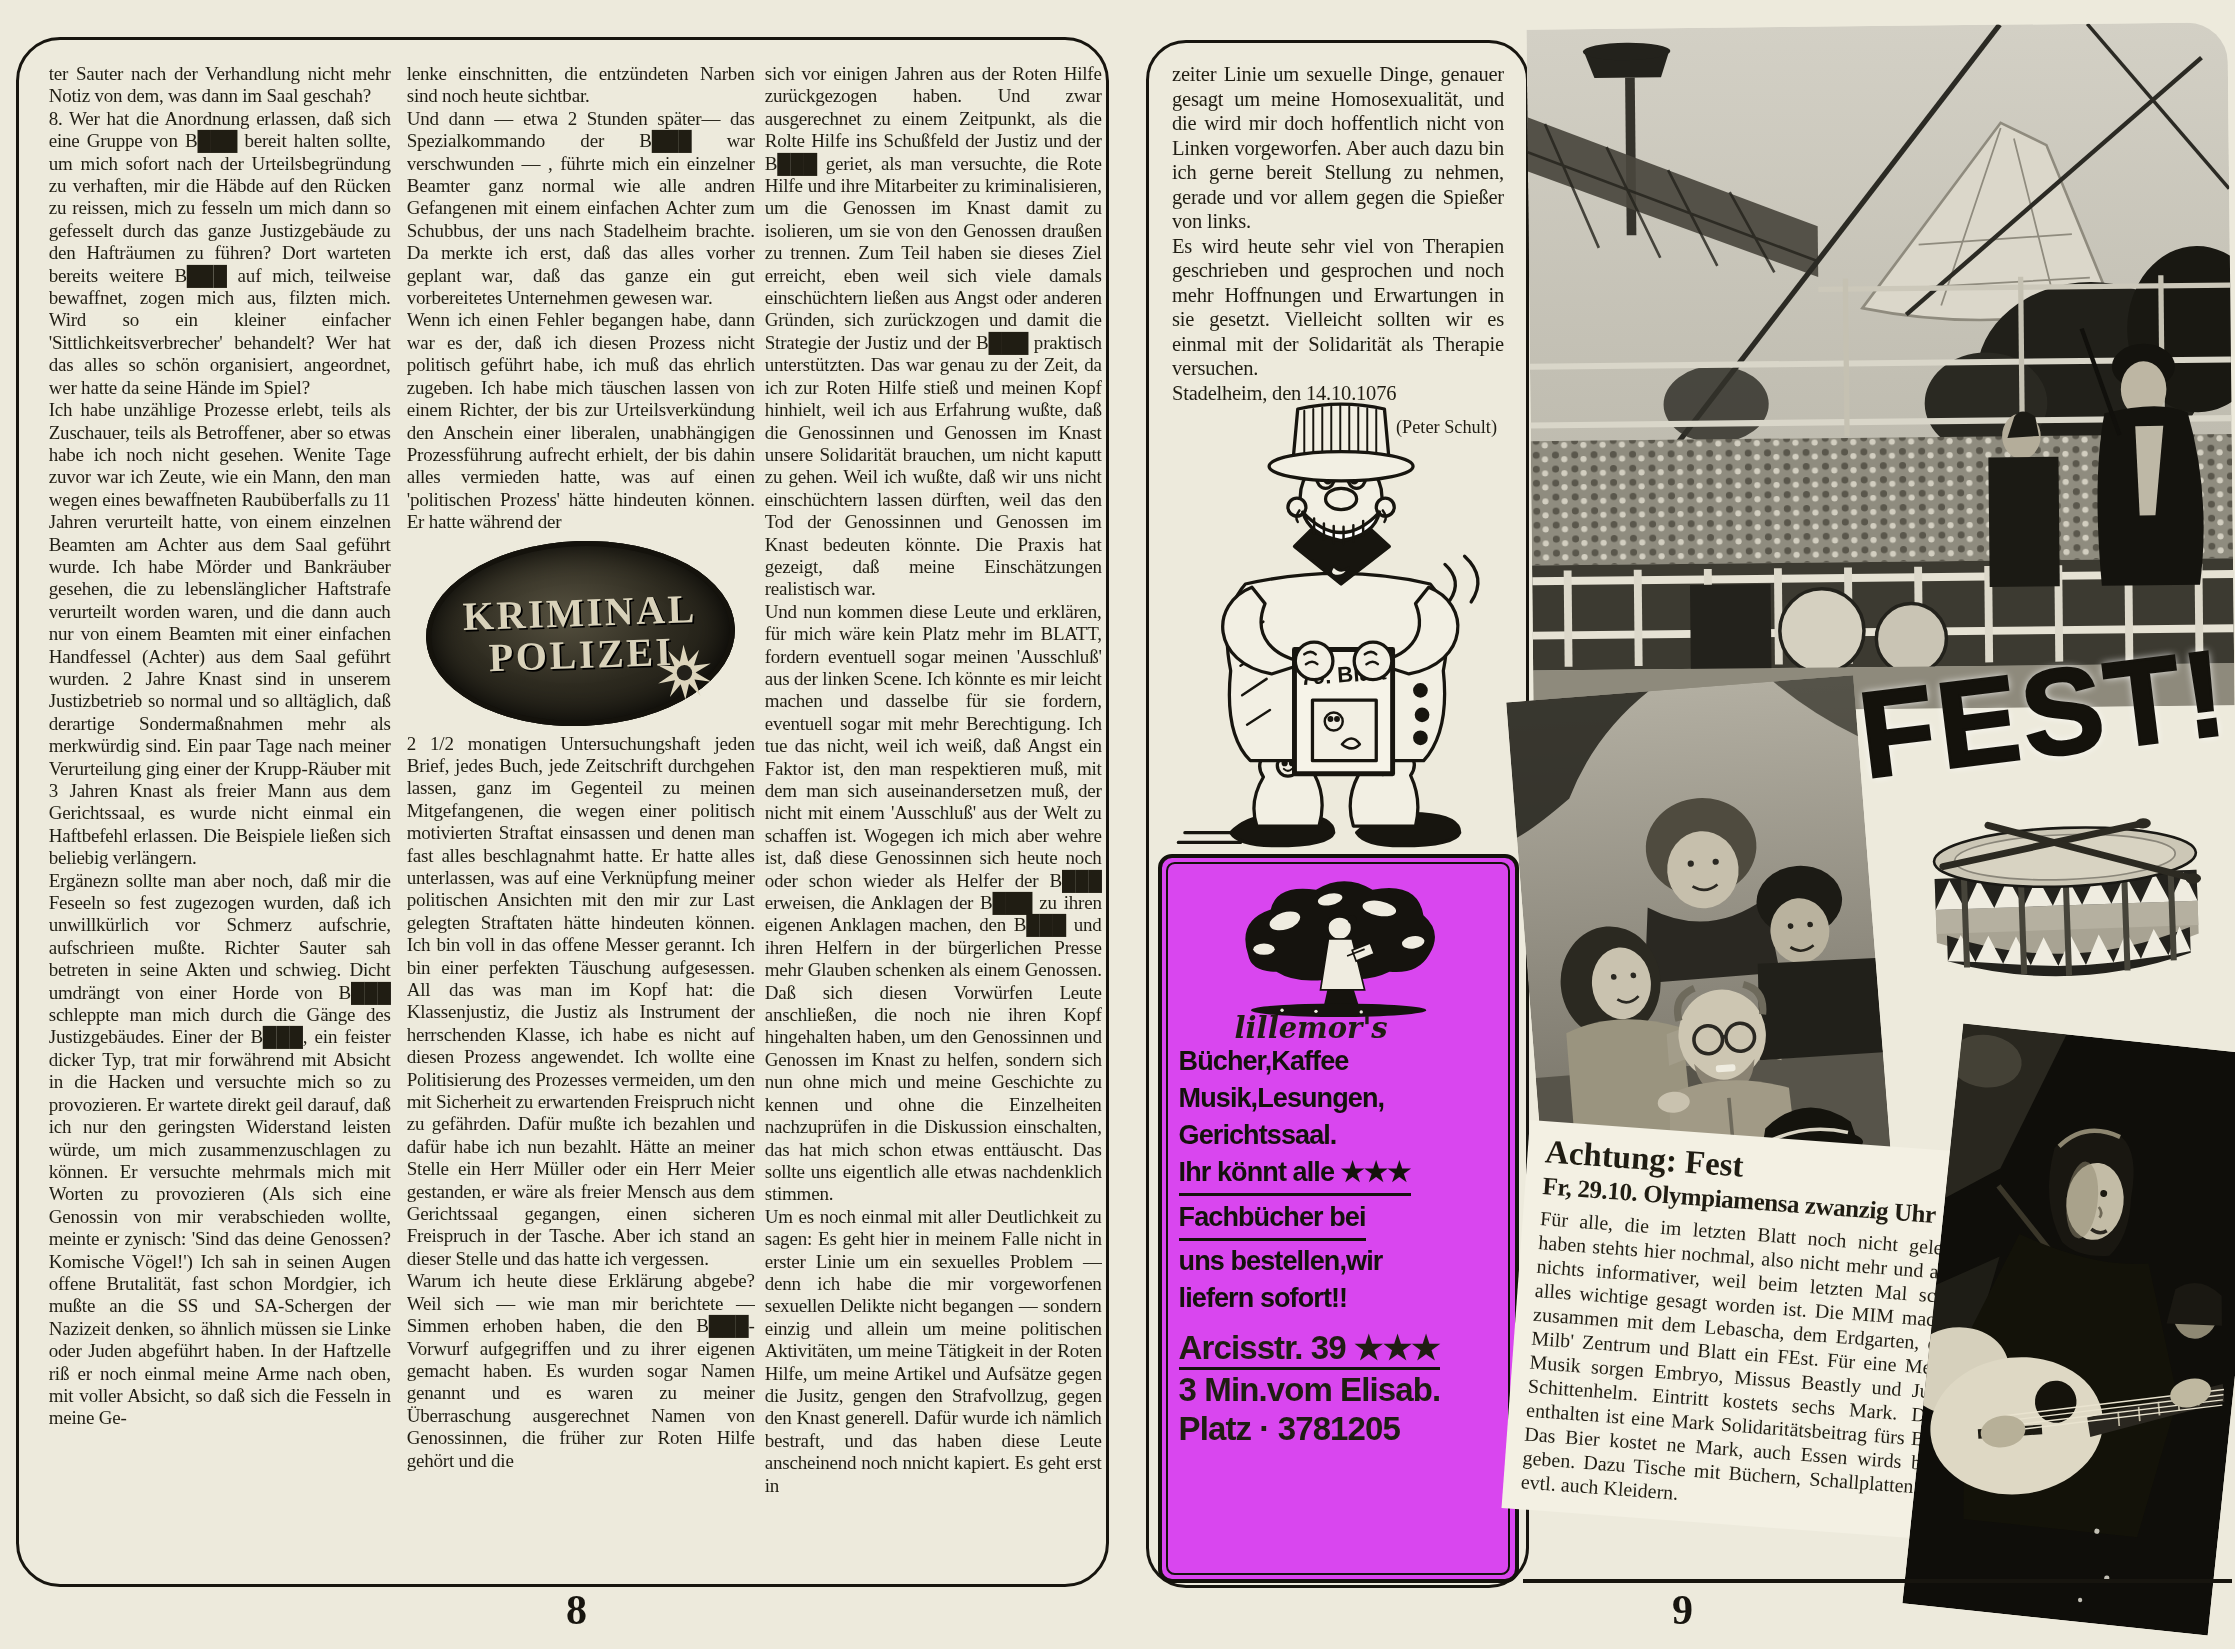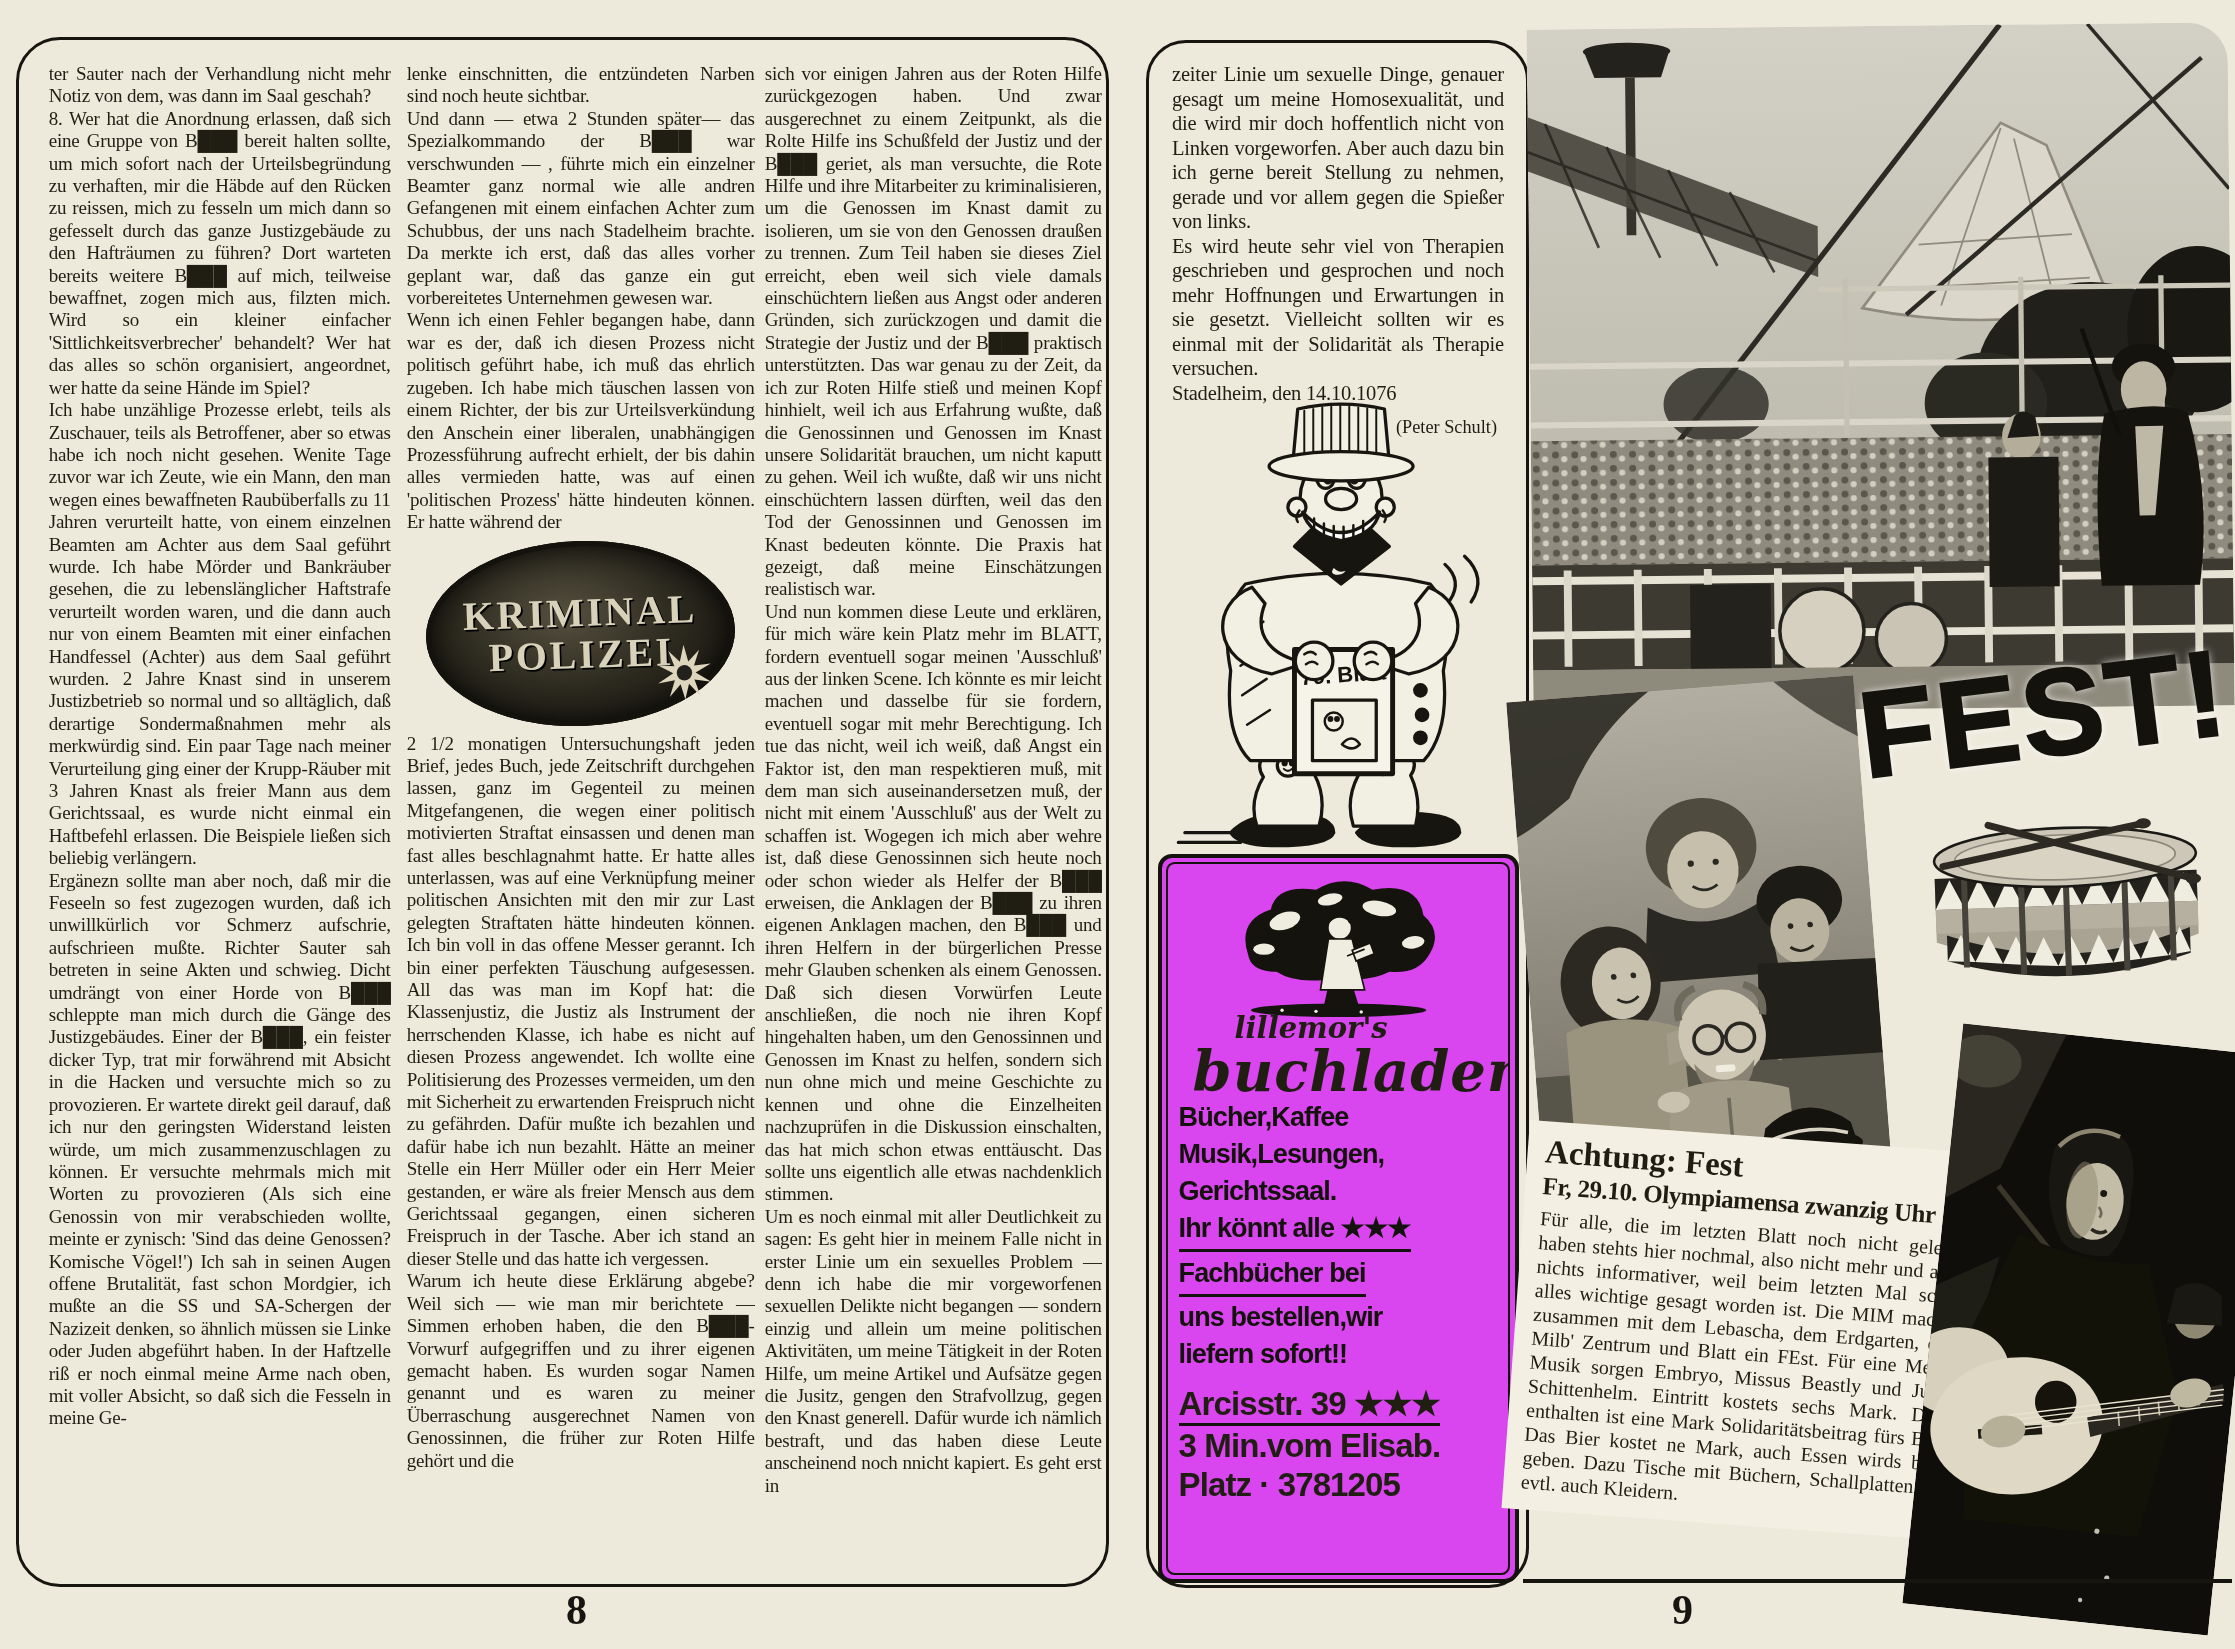--- a/index.html
+++ b/index.html
@@ -189,21 +189,20 @@
           <g stroke="#15130e" stroke-width="3" fill="#efece0">
             <circle cx="192" cy="102" r="21"></circle>
             <path d="M173,94 Q190,76 210,92 L214,86 Q192,70 170,88 Z" fill="#15130e" stroke="none"></path>
             <circle cx="214" cy="88" r="8" fill="#15130e" stroke="none"></circle>
             <path d="M172,122 L158,212 L236,212 L214,122 Z"></path>
             <path d="M214,142 l32,-13 l7,19 l-32,13 Z"></path>
             <path d="M205,152 L236,140" stroke-width="3" fill="none"></path>
           </g>
         </svg>
         <div class="ad-logo1">lillemor's</div>
-        <div class="ad-logo3">buchladen</div>
         <div class="ad-line">Bücher,Kaffee</div>
         <div class="ad-line">Musik,Lesungen,</div>
         <div class="ad-line">Gerichtssaal.</div>
         <div class="ad-line u">Ihr könnt alle ★★★</div>
         <div class="ad-line u">Fachbücher bei</div>
         <div class="ad-line">uns bestellen,wir</div>
         <div class="ad-line">liefern sofort!!</div>
         <div class="ad-addr u">Arcisstr. 39 ★★★</div>
         <div class="ad-addr">3 Min.vom Elisab.</div>
         <div class="ad-addr">Platz · 3781205</div>

